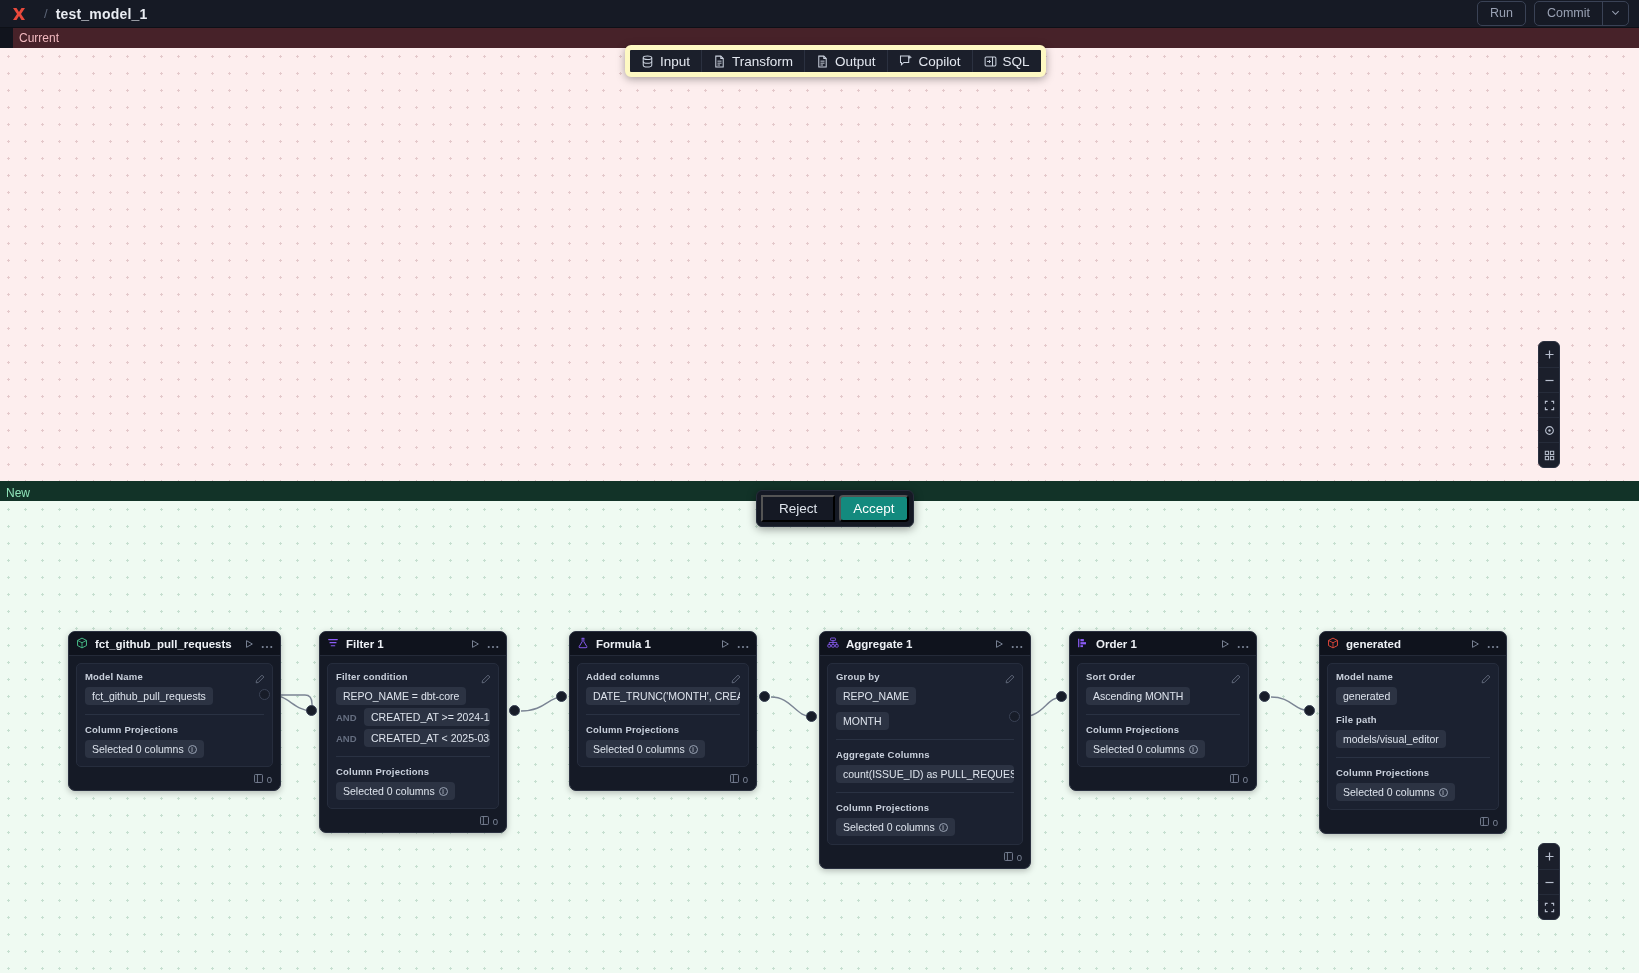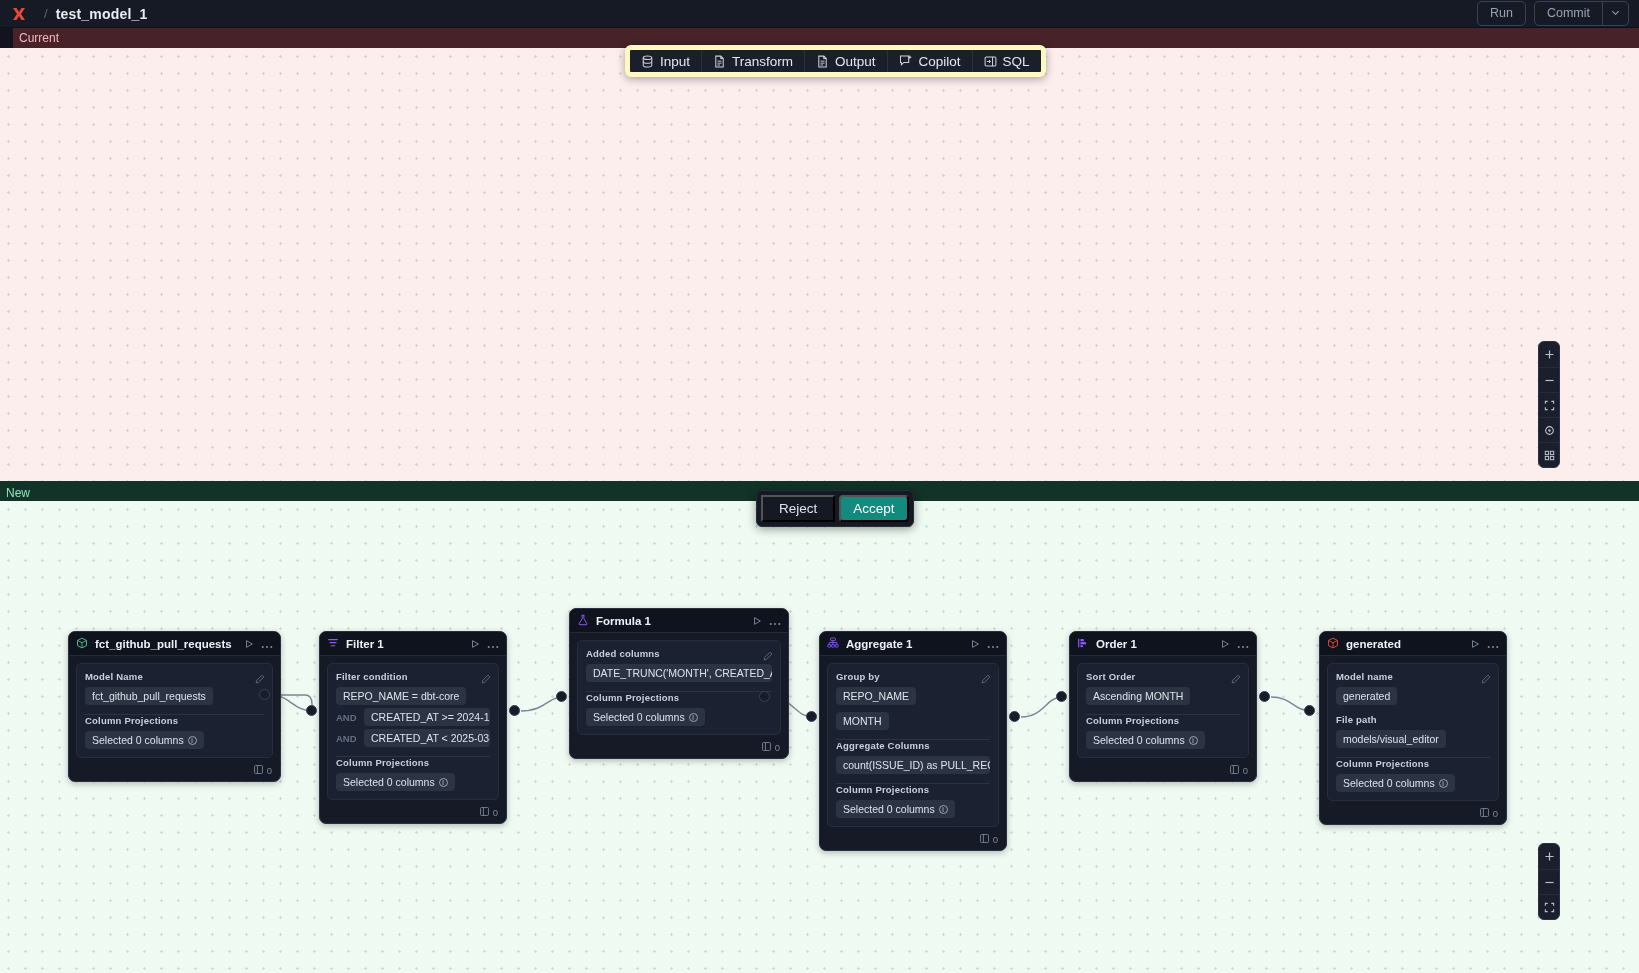--- a/index.html
+++ b/index.html
@@ -110,21 +110,21 @@
   .node-title { color: #eef1f6; font-size: 11.5px; font-weight: bold; white-space: nowrap; }
   .node-head-actions { margin-left: auto; display: flex; align-items: center; gap: 7px; color: #6e７7 8a; }
   .node-head-actions { color: #707a8d; }
   .node-body {
     margin: 7px; background: #1b2130; border: 1px solid #262d3d; border-radius: 5px;
     padding: 7px 8px 8px 8px; position: relative;
   }
   .sec-label {
     color: #c9d0dc; font-size: 9.5px; font-weight: bold; letter-spacing: .2px; margin-bottom: 4px;
   }
-  .sec-label.spaced { margin-top: 9px; padding-top: 0; border-top: 1px solid #2a3243; }
+  .sec-label.spaced { margin-top: 9px; padding-top: 9px; border-top: 1px solid #2a3243; }
   .pill {
     display: inline-flex; align-items: center; gap: 4px;
     background: #2c3343; color: #dde3ec; font-size: 10.5px;
     border-radius: 4px; padding: 3px 7px; max-width: 100%;
     white-space: nowrap; overflow: hidden; text-overflow: ellipsis;
   }
   .pill-row { display: flex; align-items: center; gap: 6px; margin-top: 3px; }
   .conj { color: #656e80; font-size: 9.5px; font-weight: bold; width: 22px; flex: none; }
   .pencil { position: absolute; top: 6px; right: 7px; color: #6b7486; }
   .node-foot {
@@ -278,21 +278,21 @@
     </div>
     <div class="node-foot">
       <span><svg width="9" height="9" viewBox="0 0 10 10">
             <rect x="0.6" y="0.6" width="8.8" height="8.8" rx="1" fill="none" stroke="#7d8698" stroke-width="1"></rect>
             <path d="M3.8 0.6 L3.8 9.4" stroke="#7d8698" stroke-width="1"></path>
           </svg></span>
       <span>0</span>
     </div>
   </div>
 
-  <div class="node" style="left:569px; top:608px; width:220px;">
+  <div class="node" style="left:569px; top:631px; width:188px;">
     <div class="node-head">
       <span>
         <svg width="12" height="12" viewBox="0 0 14 14">
             <path d="M5.4 1.5 L8.6 1.5 M6 1.5 L6 5.5 L2.6 11 A1 1 0 0 0 3.4 12.5 L10.6 12.5 A1 1 0 0 0 11.4 11 L8 5.5 L8 1.5" fill="none" stroke="#8b5cf6" stroke-width="1.1"></path>
           </svg>
       </span>
       <span class="node-title">Formula 1</span>
       <span class="node-head-actions">
         <span><svg width="10" height="10" viewBox="0 0 12 12">
               <path d="M3 2 L10 6 L3 10 Z" fill="none" stroke="#808a9c" stroke-width="1.1"></path>
@@ -318,21 +318,21 @@
     </div>
     <div class="node-foot">
       <span><svg width="9" height="9" viewBox="0 0 10 10">
             <rect x="0.6" y="0.6" width="8.8" height="8.8" rx="1" fill="none" stroke="#7d8698" stroke-width="1"></rect>
             <path d="M3.8 0.6 L3.8 9.4" stroke="#7d8698" stroke-width="1"></path>
           </svg></span>
       <span>0</span>
     </div>
   </div>
 
-  <div class="node" style="left:819px; top:631px; width:188px;">
+  <div class="node" style="left:819px; top:631px; width:212px;">
     <div class="node-head">
       <span>
         <svg width="12" height="12" viewBox="0 0 14 14">
             <rect x="4.2" y="1.2" width="5.6" height="3" rx=".6" fill="none" stroke="#8b5cf6" stroke-width="1"></rect>
             <path d="M7 4.2 L7 6.4 M2.6 6.4 L11.4 6.4 M2.6 6.4 L2.6 8.8 M7 6.4 L7 8.8 M11.4 6.4 L11.4 8.8" stroke="#8b5cf6" stroke-width="1"></path>
             <rect x="1" y="8.8" width="3.2" height="3" rx=".5" fill="none" stroke="#8b5cf6" stroke-width="1"></rect>
             <rect x="5.4" y="8.8" width="3.2" height="3" rx=".5" fill="none" stroke="#8b5cf6" stroke-width="1"></rect>
             <rect x="9.8" y="8.8" width="3.2" height="3" rx=".5" fill="none" stroke="#8b5cf6" stroke-width="1"></rect>
           </svg>
       </span>

